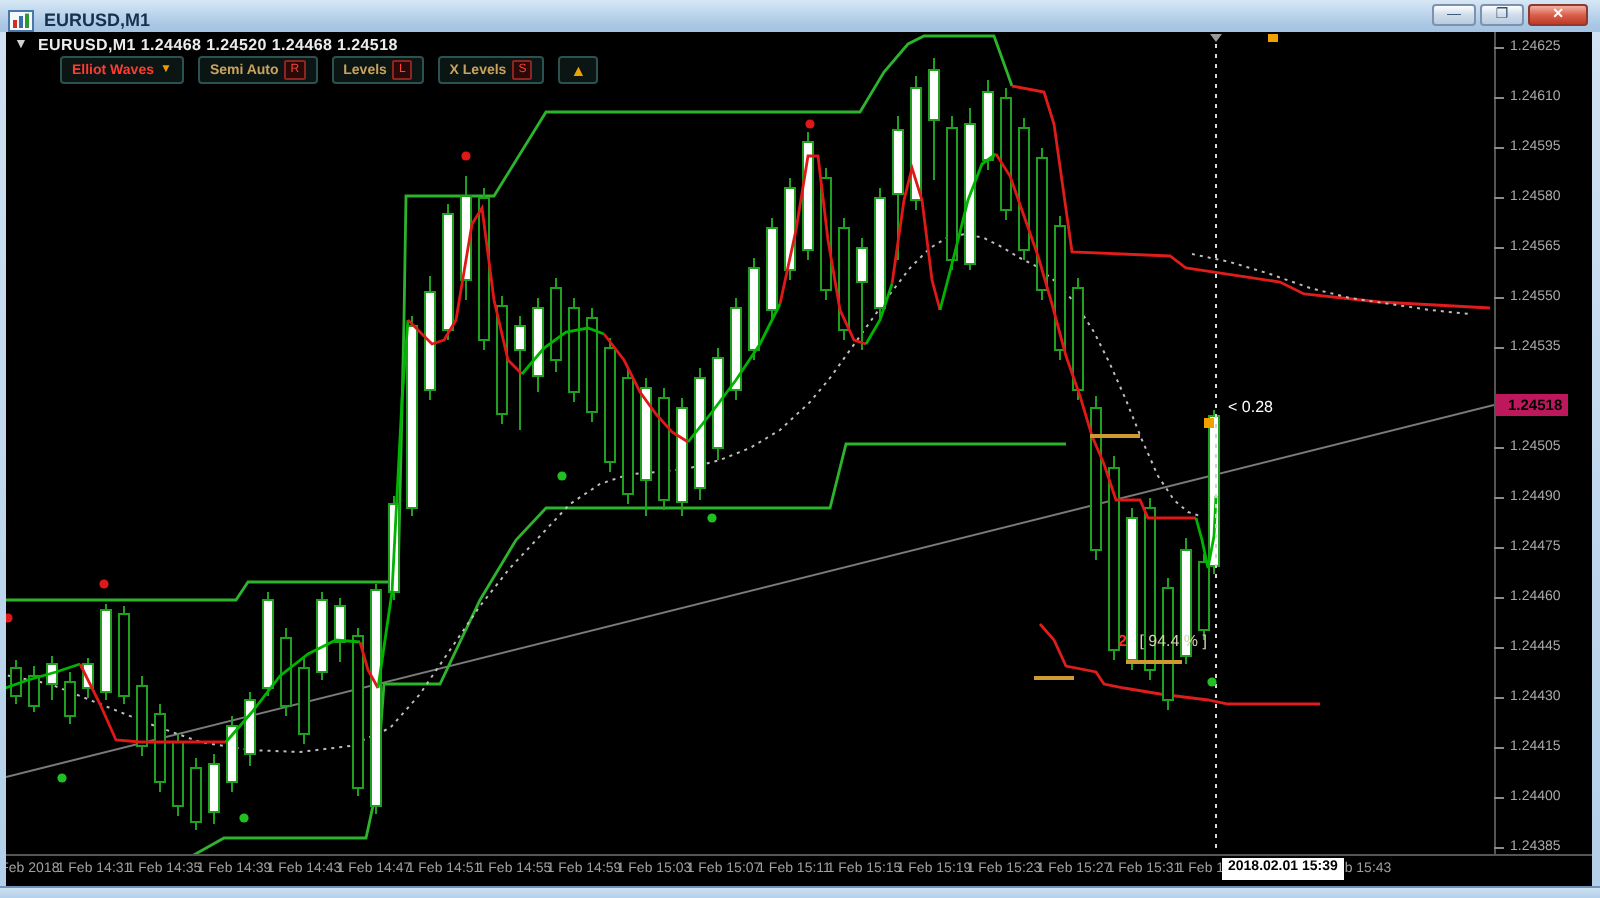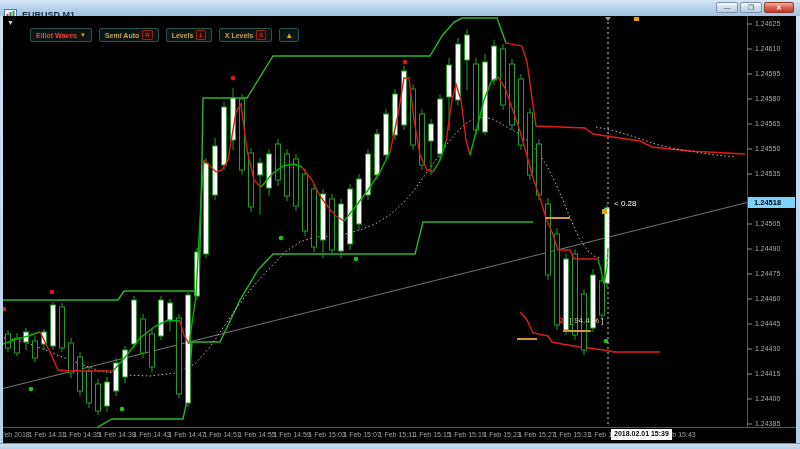--- a/index.html
+++ b/index.html
@@ -3,21 +3,21 @@
 <meta charset="utf-8">
 <style>
   * { margin:0; padding:0; box-sizing:border-box; }
   html,body { width:800px; height:449px; overflow:hidden; background:#000;
               font-family:"Liberation Sans", sans-serif; }
   #window { position:relative; width:800px; height:449px; background:#000; }
 
   
   #titlebar { position:absolute; left:0; top:0; width:800px; height:21px;
     background:linear-gradient(#d7e7f6,#aac8e4 60%,#9dbede);
-    border-bottom:1px solid #7d9cbc; display:flex; align-items:flex-end; }
+    border-bottom:1px solid #7d9cbc; display:flex; align-items:center; }
   #title-icon { margin-left:4px; width:13px; height:11px; }
   #title-text { margin-left:5px; font-size:9px; font-weight:bold; color:#16304e; }
   #win-controls { position:absolute; right:6px; top:2px; display:flex; gap:2px; }
   .wbtn { width:22px; height:11px; border:1px solid #7d93ad; border-radius:2px;
     background:linear-gradient(#fdfefe,#cfdcea 50%,#b9cde0);
     color:#33516e; font-size:7px; line-height:9px; text-align:center; cursor:default; }
   .wbtn.close { width:30px; background:linear-gradient(#f3b0a4,#d9604b 50%,#c03a28);
     border-color:#8e3a2c; color:#fff; font-weight:bold; }
 
   .frame { position:absolute; background:linear-gradient(#cfe1f2,#b3cfe9); }
@@ -41,22 +41,22 @@
   .tbtn .gold { color:#c9a35d; font-weight:bold; }
   .tbtn .red-label { color:#ff3b30; font-weight:bold; }
   .badge { border:1px solid #8d2420; background:#2a0a08; color:#ff4238;
     font-size:6px; line-height:6px; padding:1px 2px; border-radius:1px; }
   .dd { color:#e89a00; font-size:6px; }
   .up-arrow { color:#e8a400; font-size:8px; }
 
   
   #price-axis { position:absolute; left:747px; top:0; width:49px; height:412px; }
   .ptick { position:absolute; left:8px; color:#a9a9a9; font-size:7px; }
-  #price-tag { position:absolute; left:748px; top:181px; width:47px; height:11px;
-    background:#7dd3fc; color:#000; font-size:7.5px; font-weight:bold;
+  #price-tag { position:absolute; left:748px; top:181px; width:36px; height:11px;
+    background:#be185d; color:#000; font-size:7.5px; font-weight:bold;
     text-align:left; padding:1px 0 0 6px; }
   #time-axis { position:absolute; left:0; top:412px; width:796px; height:15px; background:#000; }
   .ttick { position:absolute; top:3px; transform:translateX(-50%);
     color:#a0a0a0; font-size:7px; white-space:nowrap; }
   #time-tag { position:absolute; left:611px; top:413px; height:11px; background:#fff;
     color:#000; font-size:7px; font-weight:bold; padding:1px 3px; white-space:nowrap; }
 
   
   #velocity-label { position:absolute; left:614px; top:183px; color:#fff; font-size:8px; }
   #wave-label { position:absolute; left:559px; top:300px; font-size:8px; white-space:nowrap; }
@@ -416,20 +416,21 @@
         <line x1="747" y1="258" x2="752" y2="258" stroke="#8a8a8a" stroke-width="1"></line>
         <line x1="747" y1="283" x2="752" y2="283" stroke="#8a8a8a" stroke-width="1"></line>
         <line x1="747" y1="308" x2="752" y2="308" stroke="#8a8a8a" stroke-width="1"></line>
         <line x1="747" y1="333" x2="752" y2="333" stroke="#8a8a8a" stroke-width="1"></line>
         <line x1="747" y1="358" x2="752" y2="358" stroke="#8a8a8a" stroke-width="1"></line>
         <line x1="747" y1="383" x2="752" y2="383" stroke="#8a8a8a" stroke-width="1"></line>
         <line x1="747" y1="408" x2="752" y2="408" stroke="#8a8a8a" stroke-width="1"></line>
       </svg>
 
     <span id="collapse-arrow">▼</span>
+    <span id="ohlc-info">EURUSD,M1  1.24468 1.24520 1.24468 1.24518</span>
 
     <div id="toolbar">
       <div class="tbtn">
         <span class="red-label">Elliot Waves</span>
         <span class="dd">▼</span>
       </div>
       <div class="tbtn">
         <span class="gold">Semi Auto</span>
         <span class="badge">R</span>
       </div>

